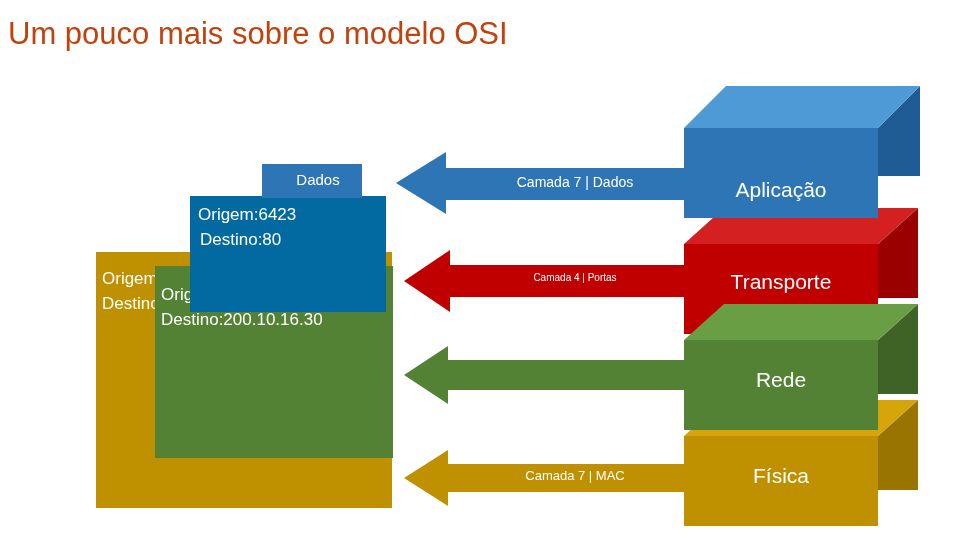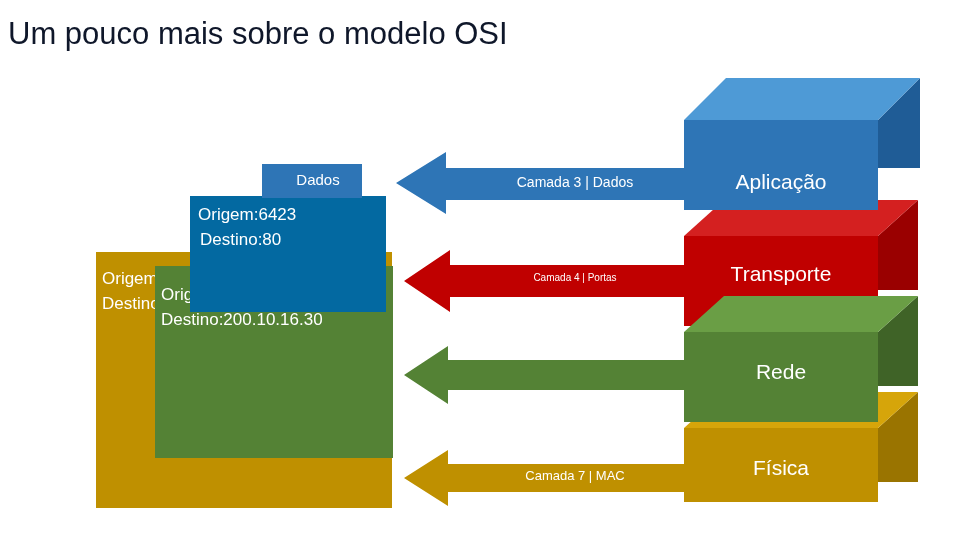--- a/index.html
+++ b/index.html
@@ -10,27 +10,27 @@
     overflow:hidden;
     position:relative;
   }
   #stage{position:absolute;left:0;top:0;width:960px;height:540px;}
 
   
   .title{
     position:absolute;
     left:8px; top:16px;
     font-size:31px;
-    color:#0f172a;
+    color:#c2410c;
     letter-spacing:0px;
     white-space:nowrap;
   }
 
   
-  .blk{position:absolute;}
+  .blk{position:absolute;margin-top:8px;}
   .blk .face{position:absolute;left:0;top:0;width:100%;height:100%;}
   .blk .top{position:absolute;}
   .blk .side{position:absolute;}
   .blk .label{
     position:absolute;
     width:100%;
     text-align:center;
     color:#ffffff;
   }
 
@@ -48,21 +48,21 @@
     white-space:nowrap;
   }
 </style>
 </head>
 <body>
 
 <div id="stage">
 
   <div class="title">Um pouco mais sobre o modelo OSI</div>
 
-  <div class="blk" style="left:684px; top:428px; width:194px; height:74px;">
+  <div class="blk" style="left:684px; top:428px; width:194px; height:90px;">
     <div class="side" style="left:194px; top:-36px; width:40px; height:90px;
                 background:#9A7400;
                 clip-path:polygon(0 36px, 100% 0, 100% 90px, 0 100%);"></div>
     <div class="top" style="left:0px; top:-36px; width:234px; height:36px;
                 background:#D6A50A;
                 clip-path:polygon(0 36px, 40px 0, 234px 0, 194px 36px);"></div>
     <div class="face" style="background:#BF9000;"></div>
     <div class="label" style="top:28px; font-size:21px;">Física</div>
   </div>
 
@@ -105,21 +105,21 @@
 
   <div class="arrow" style="left:404px; top:346px; width:290px; height:58px; background:#548235;
               clip-path:polygon(0 29px, 44px 0, 44px 14px, 290px 14px, 290px 44px, 44px 44px, 44px 58px);"></div>
 
   <div class="arrow" style="left:404px; top:250px; width:290px; height:62px; background:#C00000;
               clip-path:polygon(0 31px, 46px 0, 46px 15px, 290px 15px, 290px 47px, 46px 47px, 46px 62px);"></div>
   <div class="camada" style="left:460px; top:272px; width:230px; font-size:10px;">Camada 4 | Portas</div>
 
   <div class="arrow" style="left:396px; top:152px; width:298px; height:62px; background:#2E75B6;
               clip-path:polygon(0 31px, 50px 0, 50px 16px, 298px 16px, 298px 48px, 50px 48px, 50px 62px);"></div>
-  <div class="camada" style="left:460px; top:174px; width:230px; font-size:14px;">Camada 3 | Dados</div>
+  <div class="camada" style="left:460px; top:174px; width:230px; font-size:14px;">Camada 7 | Dados</div>
 
   <div class="rect" style="left:96px; top:252px; width:296px; height:256px; background:#BF9000;">
     <div class="txt" style="left:6px; top:16px; font-size:17px;">Origem:D4:...</div>
     <div class="txt" style="left:6px; top:41px; font-size:17px;">Destino:A1:...</div>
   </div>
 
   <div class="rect" style="left:155px; top:266px; width:238px; height:192px; background:#548235;">
     <div class="txt" style="left:6px; top:18px; font-size:17px;">Origem:200.10.20.20</div>
     <div class="txt" style="left:6px; top:43px; font-size:17px;">Destino:200.10.16.30</div>
   </div>

